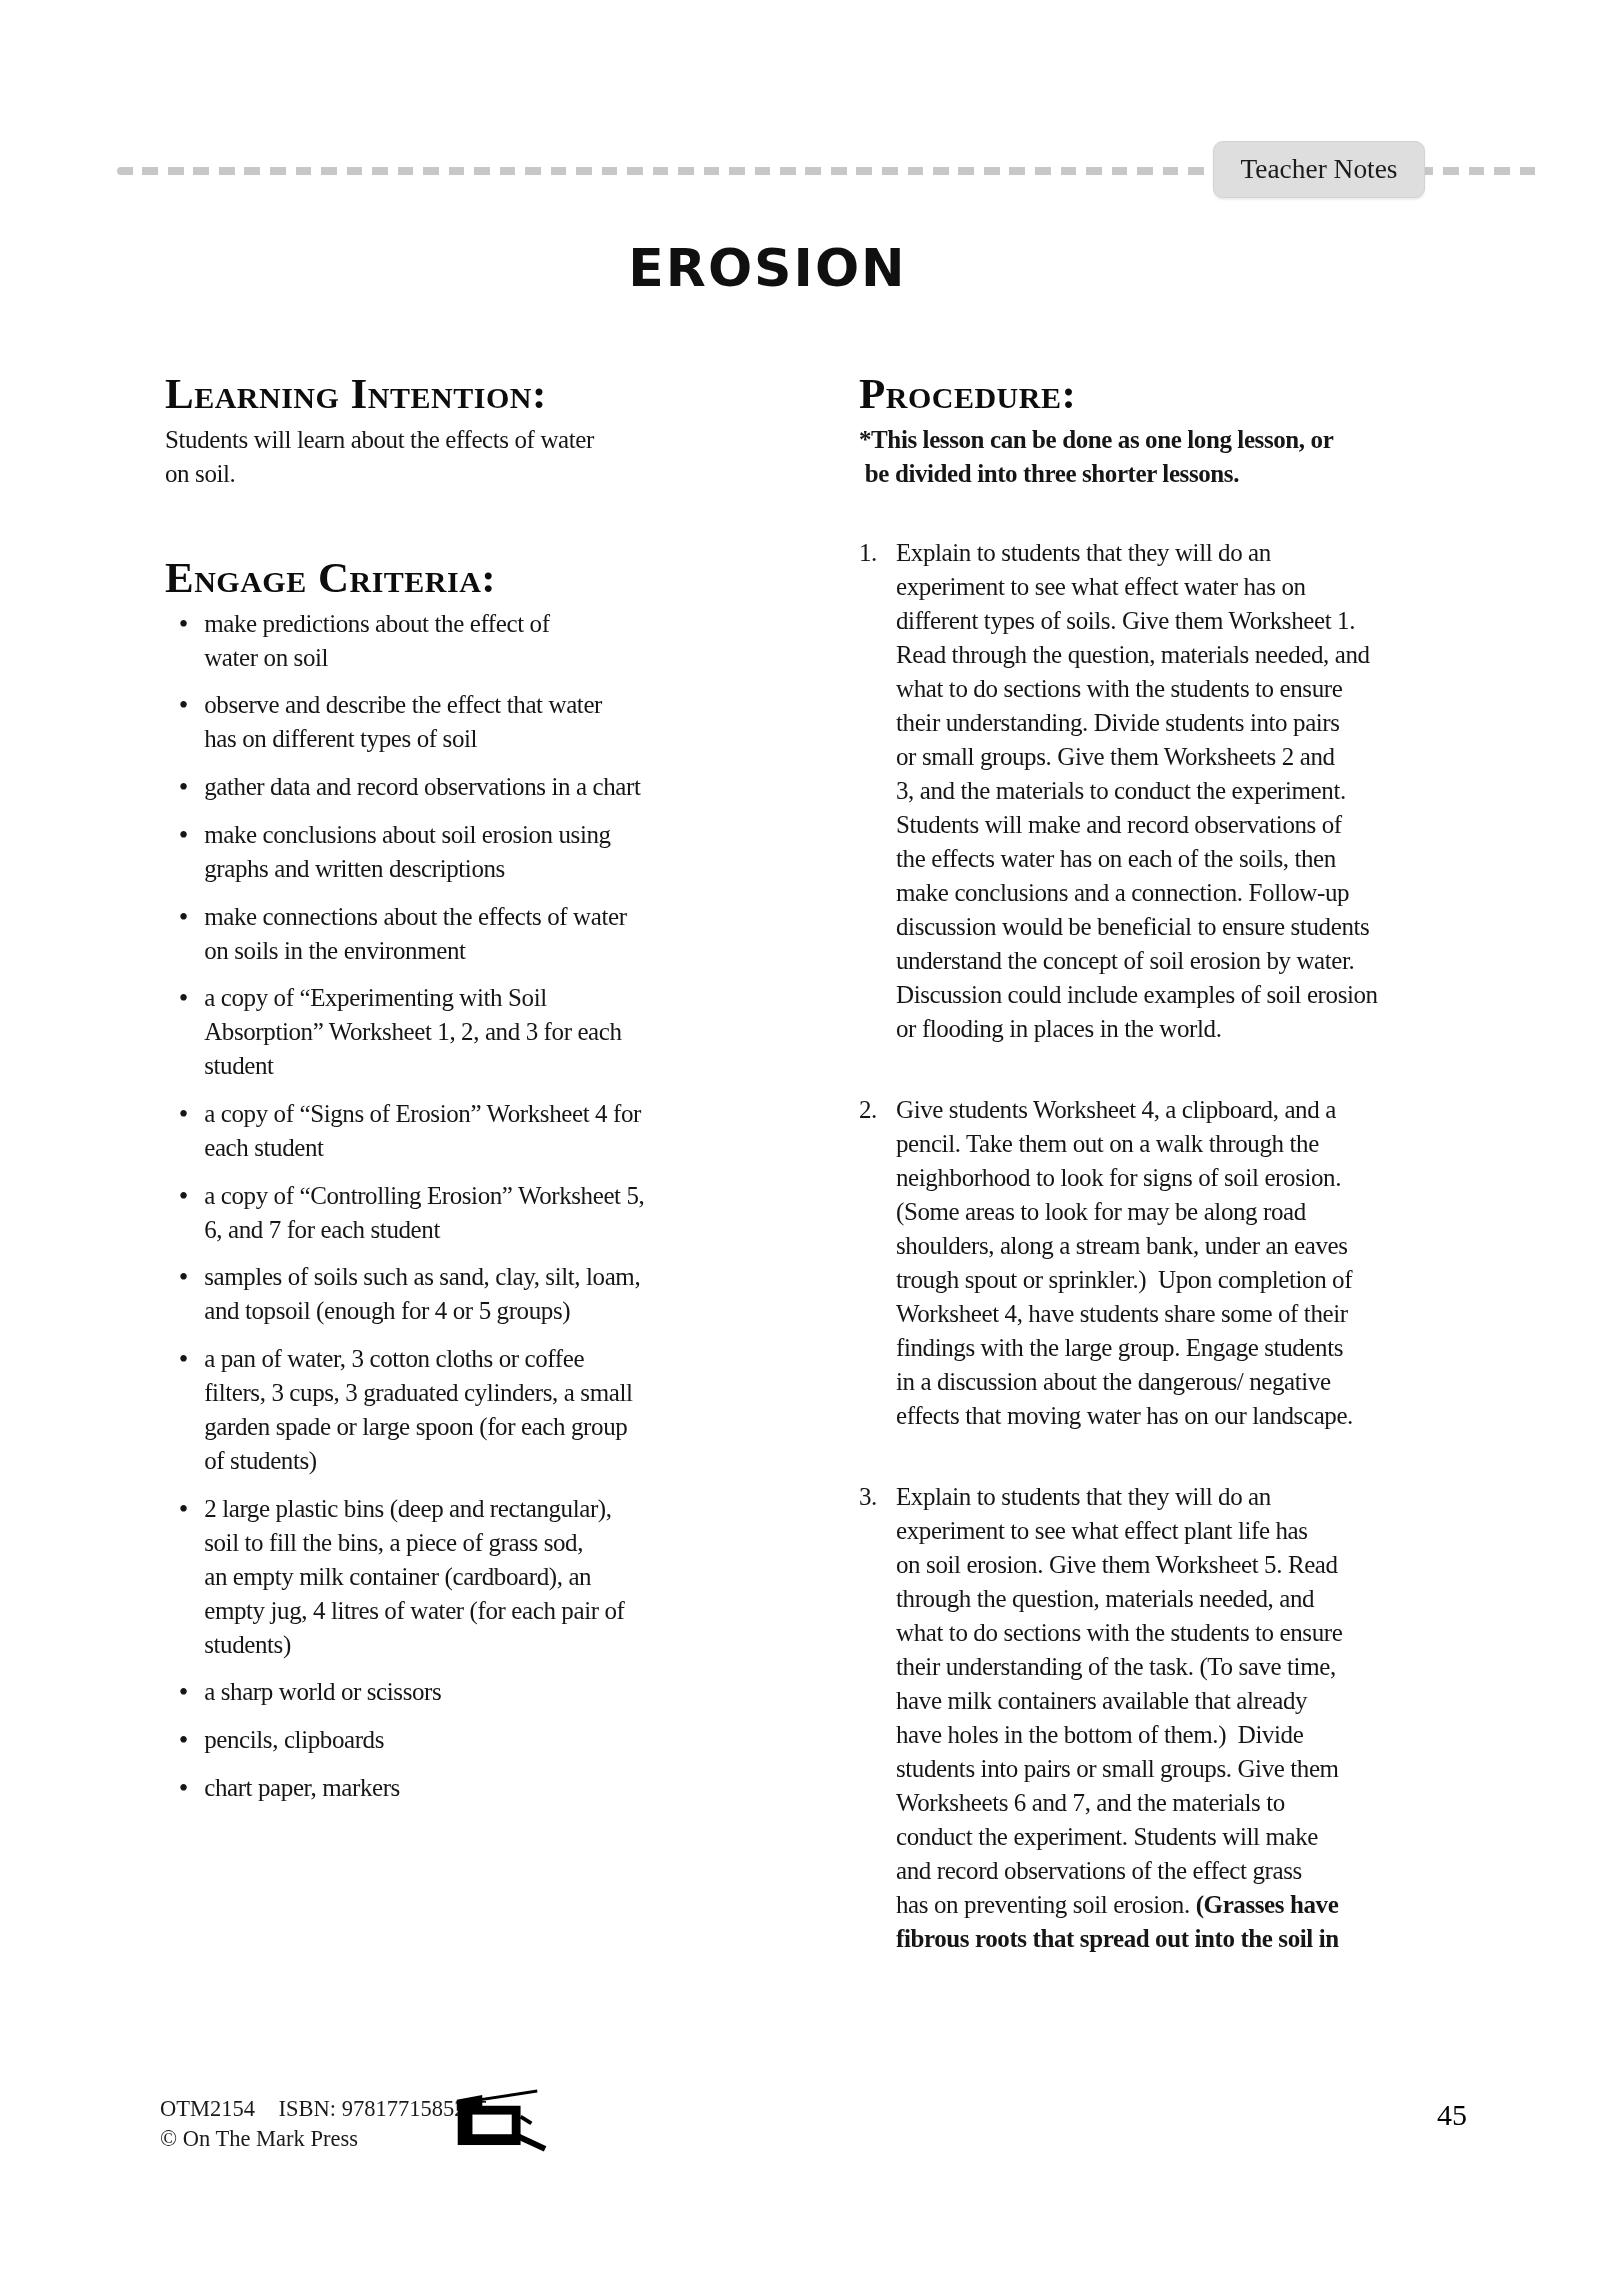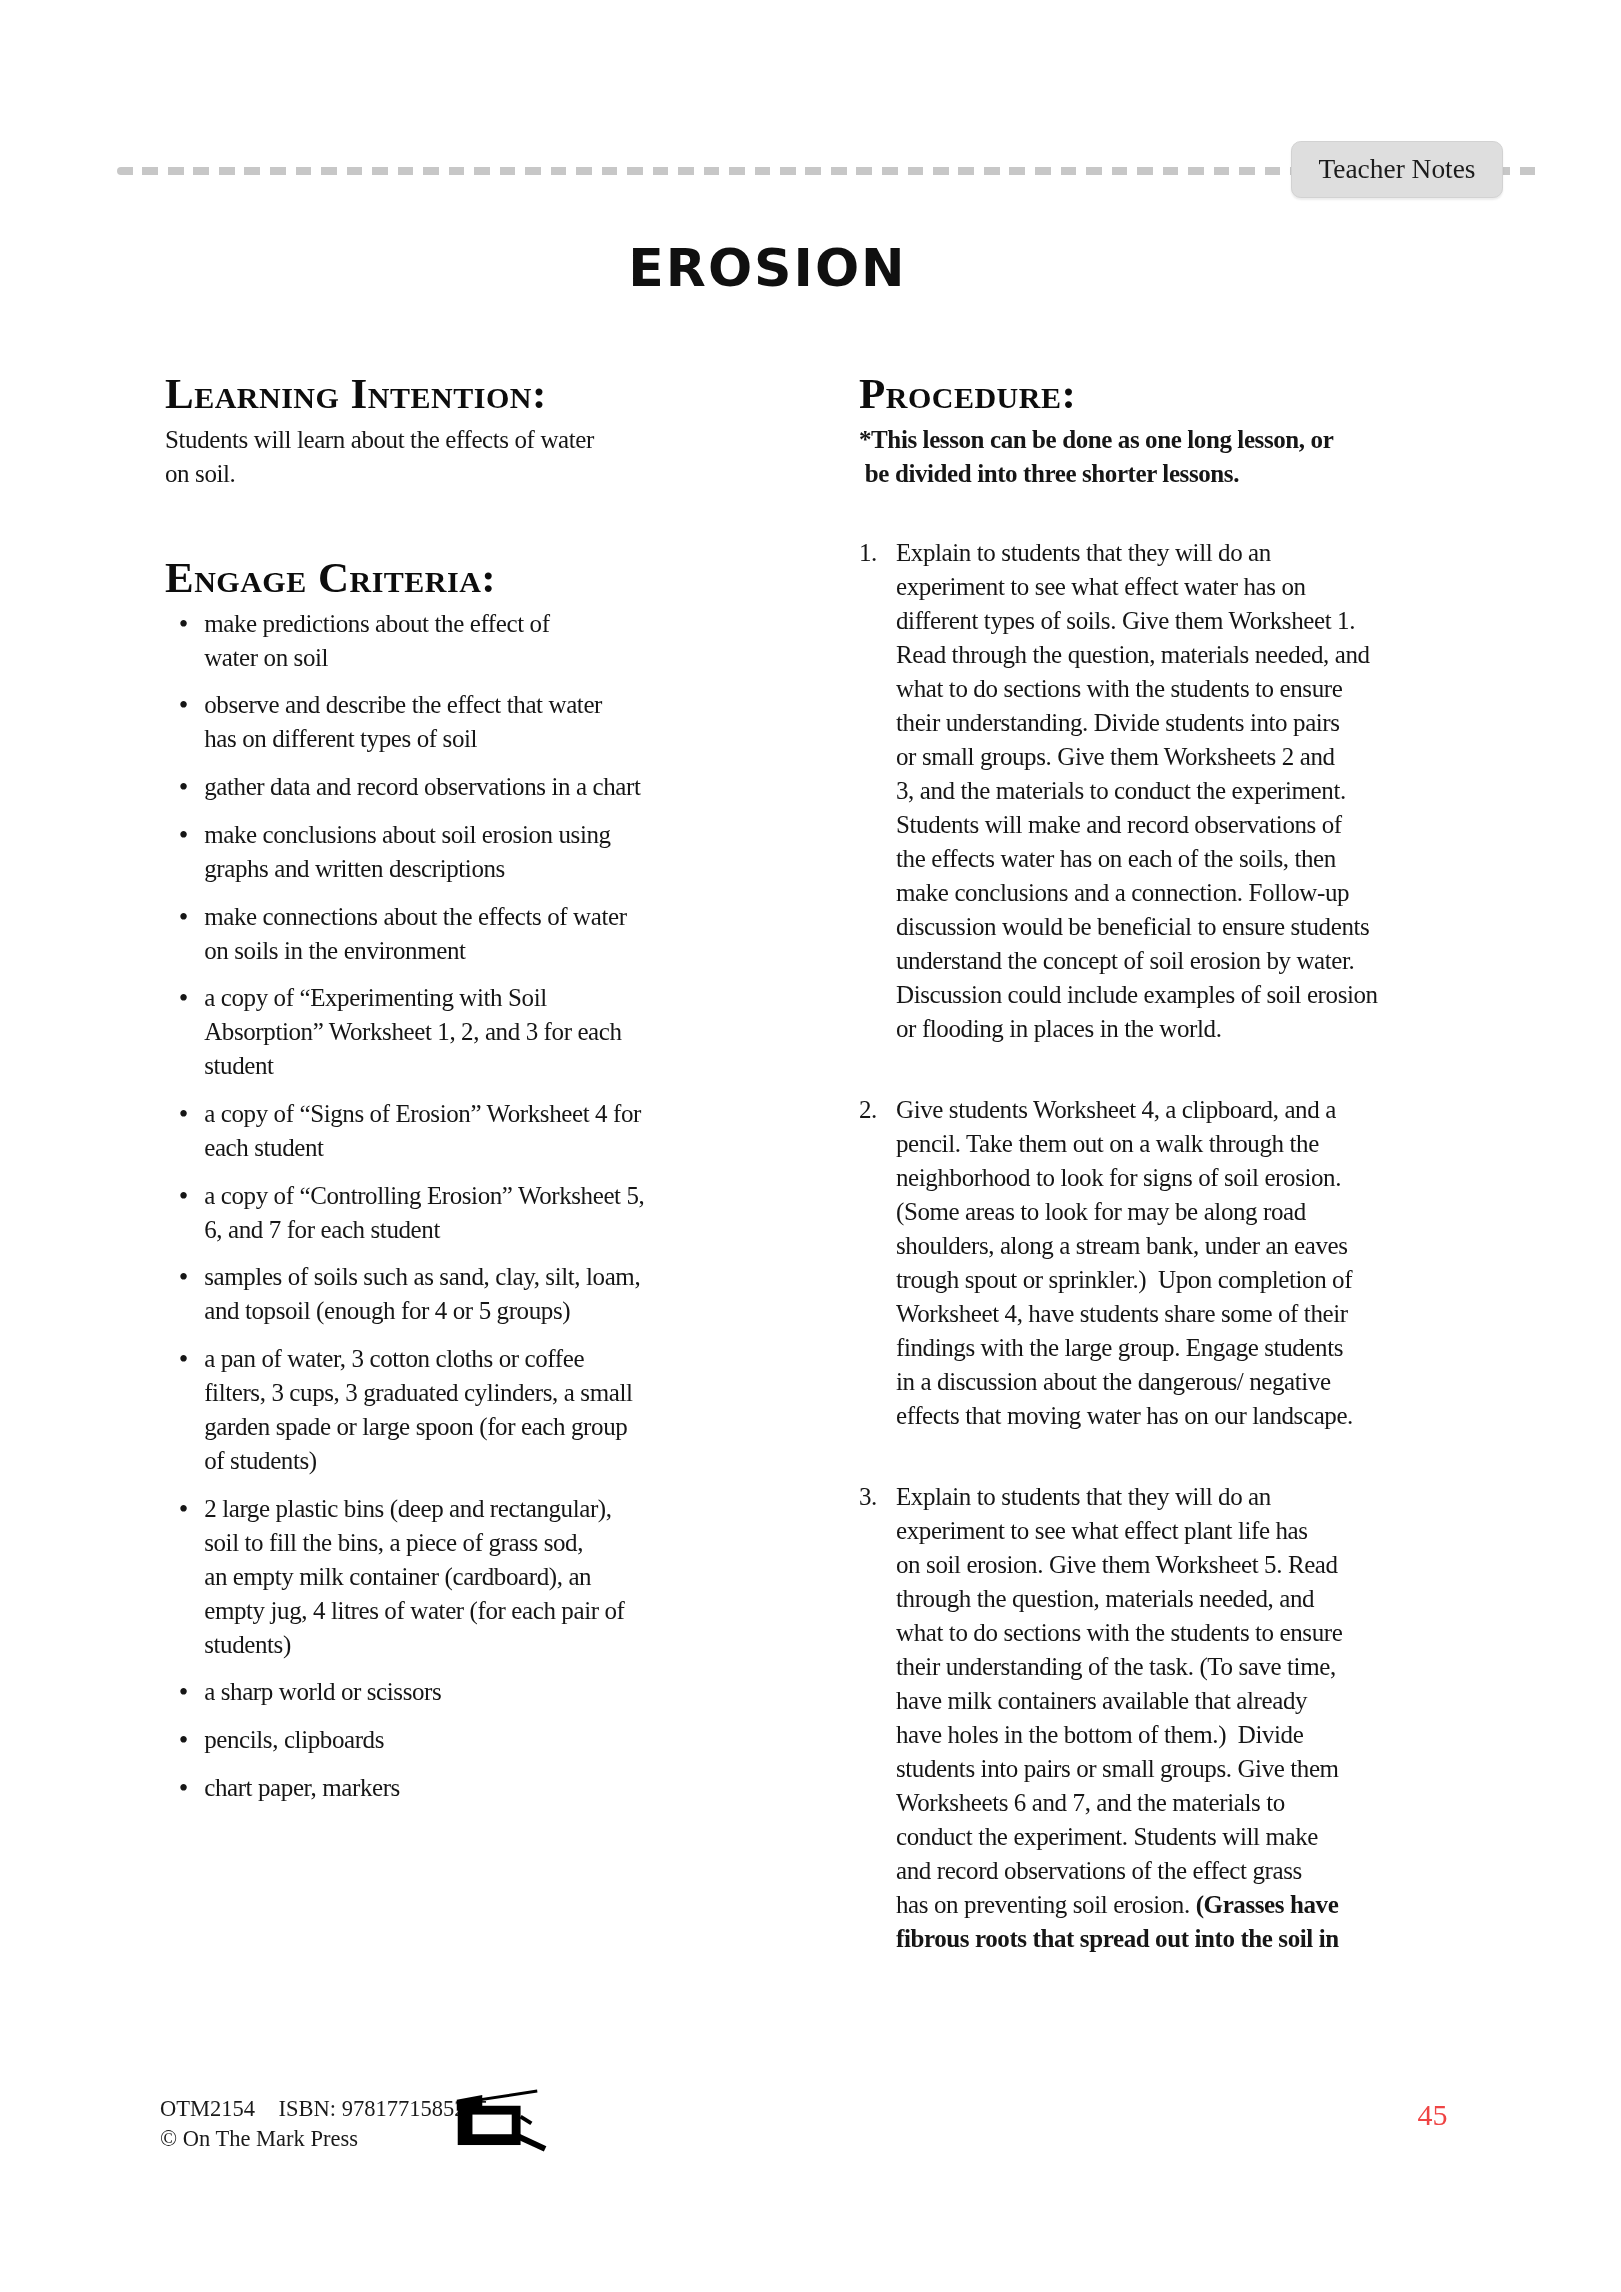--- a/index.html
+++ b/index.html
@@ -14,21 +14,21 @@
   }
 
   
   .rule {
     position:absolute; left:117px; top:167px;
     width:1426px; height:7.8px;
     background:repeating-linear-gradient(to right, #c7c7c7 0 15.7px, transparent 15.7px 25.5px);
     border-radius:3.9px;
   }
   .badge {
-    position:absolute; left:1291px; top:141px;
+    position:absolute; left:1213px; top:141px;
     width:212px; height:57px;
     background:#dedede;
     border:1px solid #d2d2d2;
     border-radius:9.8px;
     display:flex; align-items:center; justify-content:center;
     font-size:27.4px; color:#1c1c1c;
     box-shadow:0 2px 2px rgba(0,0,0,0.08);
   }
 
   
@@ -89,22 +89,22 @@
     position:absolute; left:160px; top:2094px;
     font-size:22.5px; line-height:30px; color:#1a1a1a;
   }
   .footer-text .isbn { margin-left:23.5px; }
   .logo {
     position:absolute; left:443px; top:2086px;
     width:108px; height:67px;
   }
   .pagenum {
     position:absolute; left:1398px; top:2098px;
-    width:69px; text-align:center;
-    font-size:30px; color:#ef4444;
+    width:69px; text-align:right;
+    font-size:30px; color:#000000;
   }
 </style>
 </head>
 <body>
 
 <div class="page">
 
   <div class="rule"></div>
   <div class="badge">
     <span>Teacher Notes</span>

